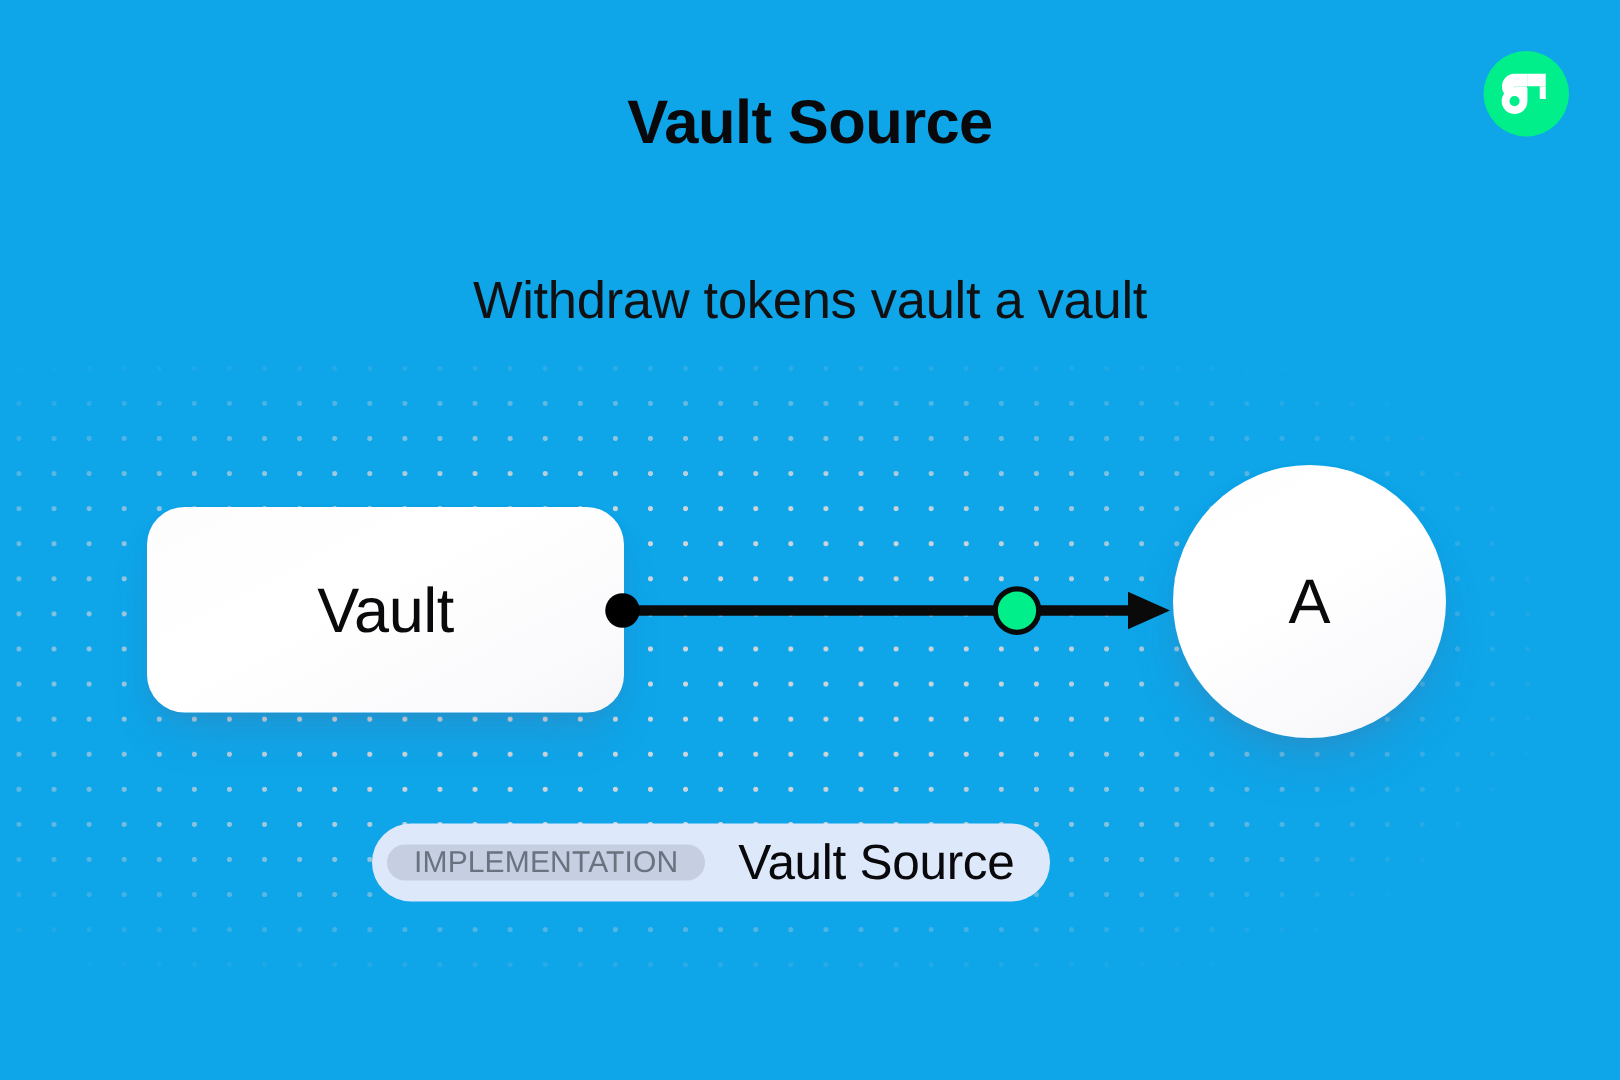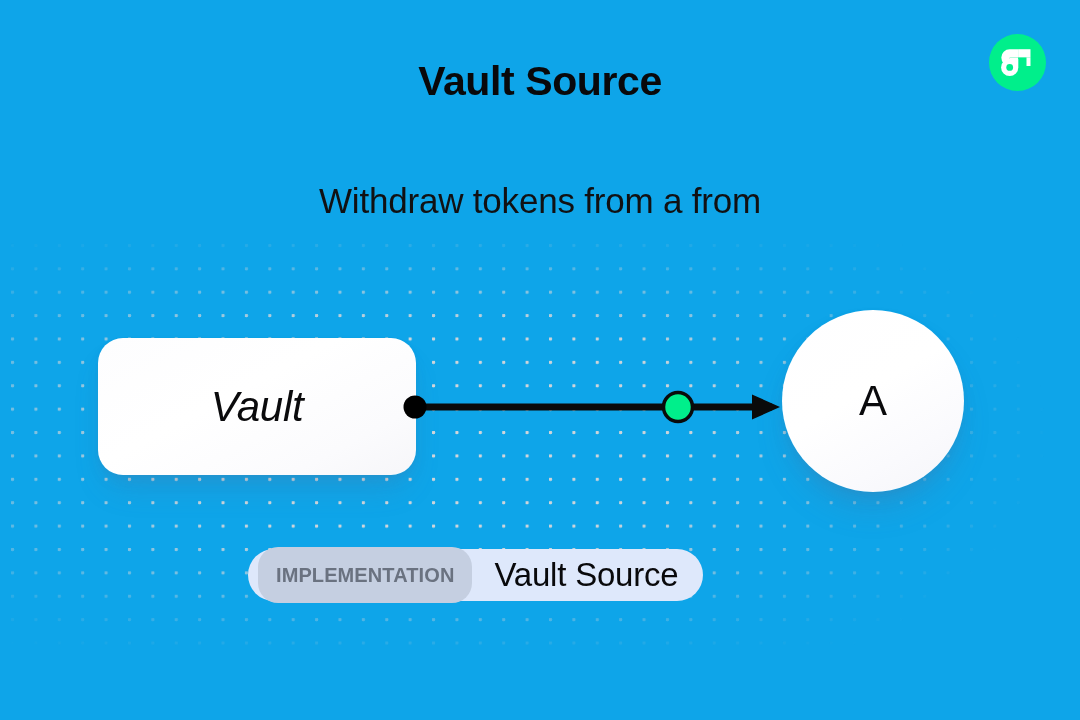--- a/index.html
+++ b/index.html
@@ -70,21 +70,21 @@
     width:318px; height:137px;
     border-radius:25px;
     background:linear-gradient(152deg, #fdfdfe 0%, #ffffff 42%, #fbfbfd 78%, #f6f6f9 100%);
     box-shadow:
         0 20px 34px -10px rgba(96,104,140,0.20),
         0 9px 18px -6px rgba(96,104,140,0.13),
         0 2px 4px rgba(100,108,140,0.07);
     display:flex; align-items:center; justify-content:center;
   }
   #node-vault .node-label {
-    font-size:42px; font-weight:400; color:#0a0a0c; letter-spacing:-0.3px;font-style:italic;
+    font-size:42px; font-weight:400; color:#0a0a0c; letter-spacing:-0.3px;
   }
 
   #node-a {
     position:absolute;
     left:782px; top:310px;
     width:182px; height:182px;
     border-radius:50%;
     background:linear-gradient(150deg, #fefeff 0%, #ffffff 45%, #fafaFD 75%, #f5f5f9 100%);
     box-shadow:
         0 22px 36px -10px rgba(96,104,140,0.22),
@@ -105,42 +105,42 @@
   #impl-badge {
     position:absolute;
     left:248px; top:549px;
     height:52px;
     display:flex; align-items:center;
     padding:0 24px 0 10px;
     border-radius:26px;
     background:#dee8fb;
   }
   #impl-badge .impl-pill {
-    height:56px;
+    height:24px;
     display:flex; align-items:center;
     padding:0 18px;
     border-radius:20px;
     background:#c5cfe1;
     color:#6a7280;
-    font-size:20px; font-weight:700; letter-spacing:0.1px;
+    font-size:20px; font-weight:400; letter-spacing:0.1px;
   }
   #impl-badge .impl-name {
     margin-left:22px;
     font-size:33px; font-weight:400; color:#09090b; letter-spacing:-0.2px;
   }
 </style>
 </head>
 <body>
 
 <div id="stage">
 
   <div id="dot-grid"></div>
 
   <div id="page-title">Vault Source</div>
-  <div id="page-subtitle">Withdraw tokens from a from</div>
+  <div id="page-subtitle">Withdraw tokens vault a vault</div>
 
   <div id="flow-logo">
     <svg viewBox="0 0 57 57" xmlns="http://www.w3.org/2000/svg" aria-hidden="true">
       <path d="M41.5 15.2 H29.1 V23.6 H41.5 Z" fill="#ffffff"></path>
       <path d="M29.1 23.6 H20.7 V32.0 H29.1 Z" fill="#ffffff"></path>
       <path d="M29.1 23.6 H37.5 V32.0 H29.1 Z" fill="#00ef8b"></path>
       <path d="M37.5 23.6 H41.5 V32.0 H37.5 Z" fill="#ffffff"></path>
       <path d="M20.7 15.2 a8.4 8.4 0 0 0 0 16.8 V23.6 h8.4 v-8.4 Z" fill="#ffffff"></path>
       <path d="M20.7 24.8 a8.6 8.6 0 1 0 8.6 8.6 V24.8 Z" fill="#ffffff"></path>
       <circle cx="20.7" cy="33.4" r="3.4" fill="#00ef8b"></circle>

